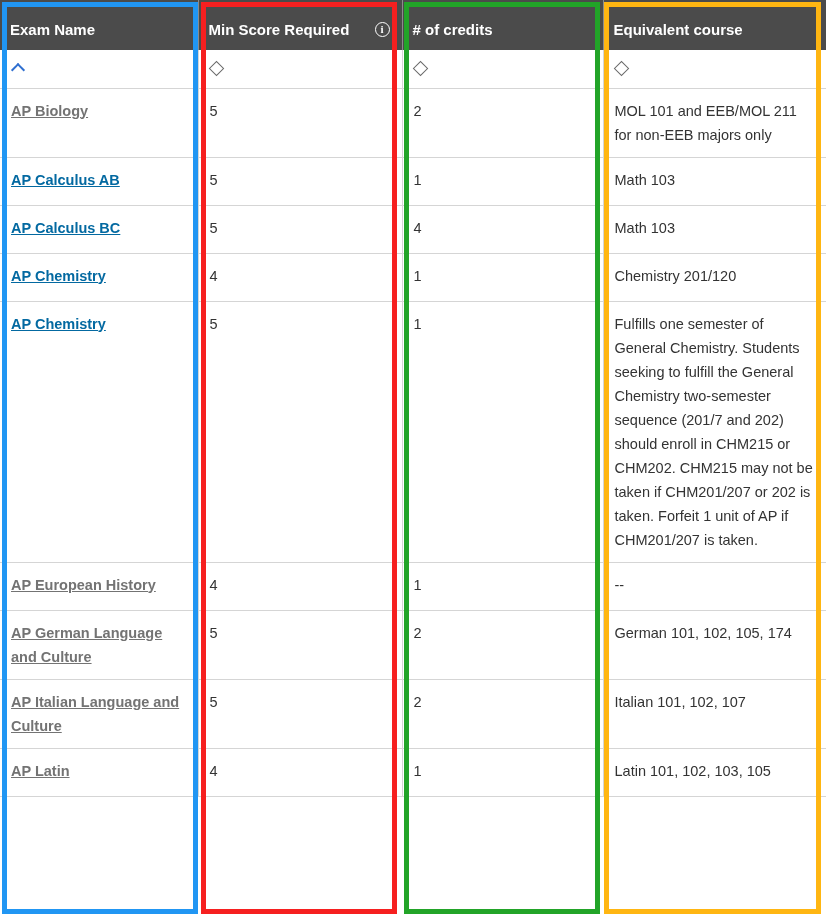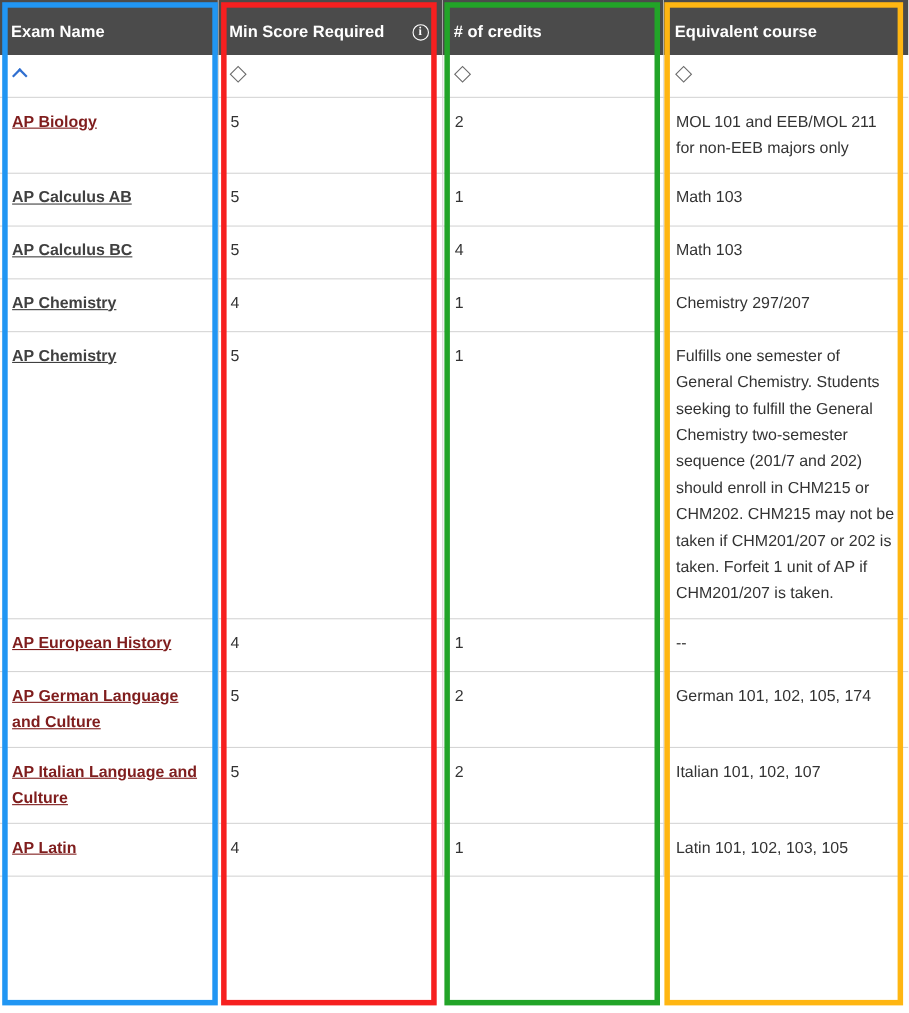--- a/index.html
+++ b/index.html
@@ -105,22 +105,22 @@
 
   tbody.body tr { height: 48px; }
 
   a.examlink {
     font-weight: bold;
     text-decoration: underline;
     font-size: 14.5px;
     line-height: 24px;
     cursor: pointer;
   }
-  a.examlink.unvisited { color: #7f1d1d; }
-  a.examlink.visited   { color: #404040; margin-top: 16px; }
+  a.examlink.unvisited { color: #737373; }
+  a.examlink.visited   { color: #0369a1; margin-top: 16px; }
 
   
   .annot {
     position: absolute;
     border-style: solid;
     pointer-events: none;
     background: transparent;
   }
   .annot.blue   { border-color: #2196f3; }
   .annot.red    { border-color: #f62020; }
@@ -199,21 +199,21 @@
         <tr>
           <td><a class="examlink visited">AP Calculus BC</a></td>
           <td>5</td>
           <td>4</td>
           <td>Math 103</td>
         </tr>
         <tr>
           <td><a class="examlink visited">AP Chemistry</a></td>
           <td>4</td>
           <td>1</td>
-          <td>Chemistry 297/207</td>
+          <td>Chemistry 201/120</td>
         </tr>
         <tr>
           <td><a class="examlink visited">AP Chemistry</a></td>
           <td>5</td>
           <td>1</td>
           <td>Fulfills one semester of General Chemistry. Students seeking to fulfill the General Chemistry two-semester sequence (201/7 and 202) should enroll in CHM215 or CHM202. CHM215 may not be taken if CHM201/207 or 202 is taken. Forfeit 1 unit of AP if CHM201/207 is taken.</td>
         </tr>
         <tr>
           <td><a class="examlink unvisited">AP European History</a></td>
           <td>4</td>

